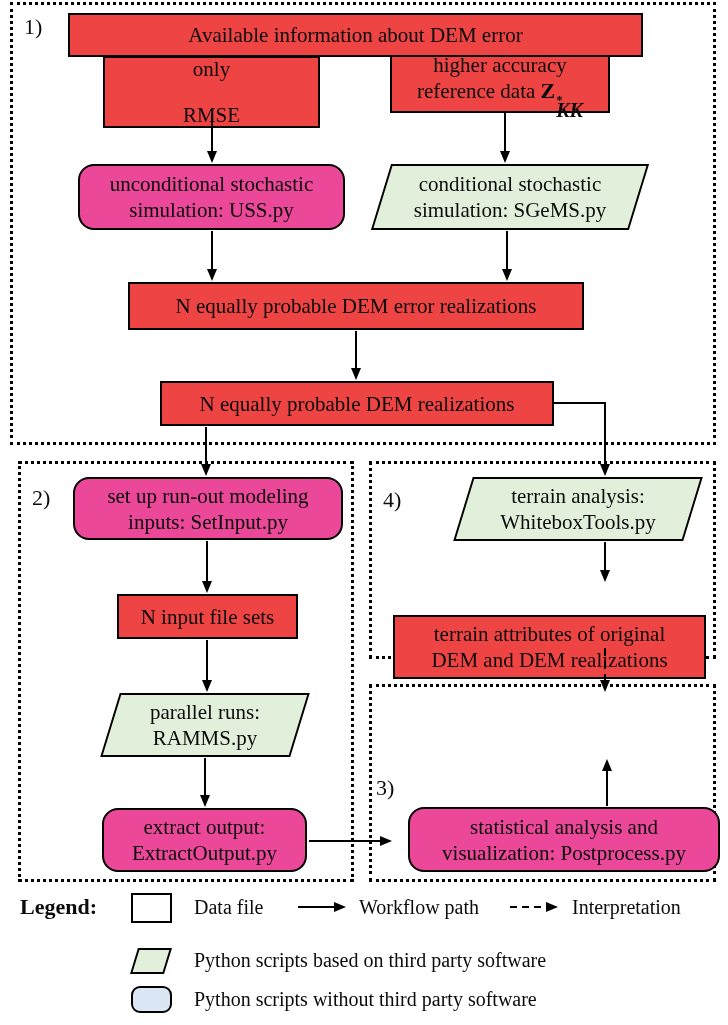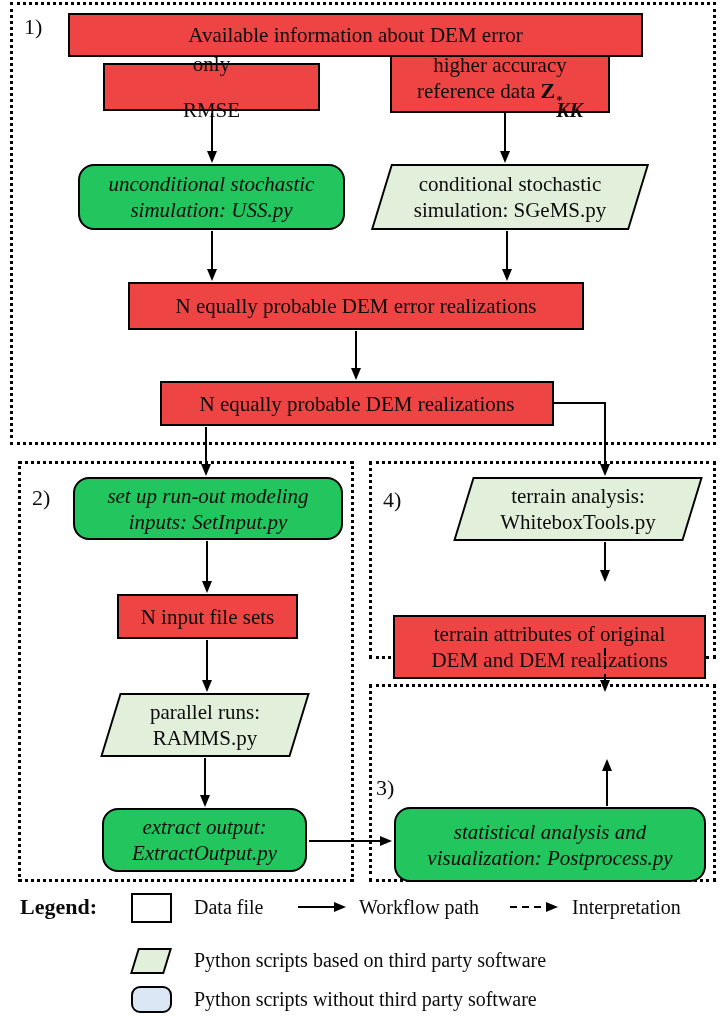--- a/index.html
+++ b/index.html
@@ -7,21 +7,21 @@
        font-family:"Liberation Serif","DejaVu Serif",serif;color:#0b0b0b;}
   #canvas{position:relative;width:728px;height:1025px;background:#ffffff;}
 
   .sec{position:absolute;border:3px dotted #000;box-sizing:border-box;}
   .seclabel{position:absolute;font-size:22px;color:#0b0b0b;}
 
   .node{position:absolute;box-sizing:border-box;display:flex;flex-direction:column;
         align-items:center;justify-content:center;text-align:center;
         font-size:21px;line-height:26px;}
   .databox{background:#ef4444;border:2px solid #000;}
-  .roundbox{background:#22c55e;border:2px solid #000;border-radius:16px;font-style:italic;}
+  .roundbox{background:#ec4899;border:2px solid #000;border-radius:16px;}
   .para{position:absolute;box-sizing:border-box;background:#e2efda;border:2px solid #000;
         transform:skewX(-17deg);}
   .para-inner{position:absolute;left:0;top:0;right:0;bottom:0;transform:skewX(17deg);
         display:flex;flex-direction:column;align-items:center;justify-content:center;
         text-align:center;font-size:21px;line-height:26px;}
 
   #arrows{position:absolute;left:0;top:0;pointer-events:none;}
 
   .zsym{display:inline-flex;flex-direction:column;align-items:flex-start;
         vertical-align:-6px;line-height:10px;margin-left:1px;}
@@ -47,21 +47,21 @@
 
   <div class="seclabel" style="left:24px;top:14px;">1)</div>
   <div class="seclabel" style="left:32px;top:485px;">2)</div>
   <div class="seclabel" style="left:383px;top:487px;">4)</div>
   <div class="seclabel" style="left:376px;top:775px;">3)</div>
 
   <div class="node databox" style="left:68px;top:13px;width:575px;height:44px;">
     <div>Available information about DEM error</div>
   </div>
 
-  <div class="node databox" style="left:103px;top:63px;width:217px;height:48px;gap:20px;">
+  <div class="node databox" style="left:103px;top:56px;width:217px;height:72px;gap:20px;">
     <div>only</div>
     <div>RMSE</div>
   </div>
 
   <div class="node databox" style="left:390px;top:55px;width:220px;height:58px;">
     <div>higher accuracy</div>
     <div>
       <span>reference data</span>&nbsp;<span class="zbase">Z</span><span class="zsym">
           <span class="sup">*</span>
           <span class="sub">KK</span>
@@ -116,21 +116,21 @@
       <div>WhiteboxTools.py</div>
     </div>
   </div>
 
   <div class="node databox" style="left:393px;top:583px;width:313px;height:64px;margin-top:32px;">
     <div>terrain attributes of original</div>
     <div>DEM and DEM realizations</div>
   </div>
 
 
-  <div class="node roundbox" style="left:394px;top:807px;width:312px;height:75px;">
+  <div class="node roundbox" style="left:408px;top:807px;width:312px;height:65px;">
     <div>statistical analysis and</div>
     <div>visualization: Postprocess.py</div>
   </div>
 
   <svg id="arrows" width="728" height="1025" viewBox="0 0 728 1025">
     <defs>
       <marker id="ah" markerUnits="userSpaceOnUse" markerWidth="13" markerHeight="11" refX="10" refY="5" orient="auto">
         <path d="M0,0 L12,5 L0,10 Z" fill="#000"></path>
       </marker>
     </defs>

